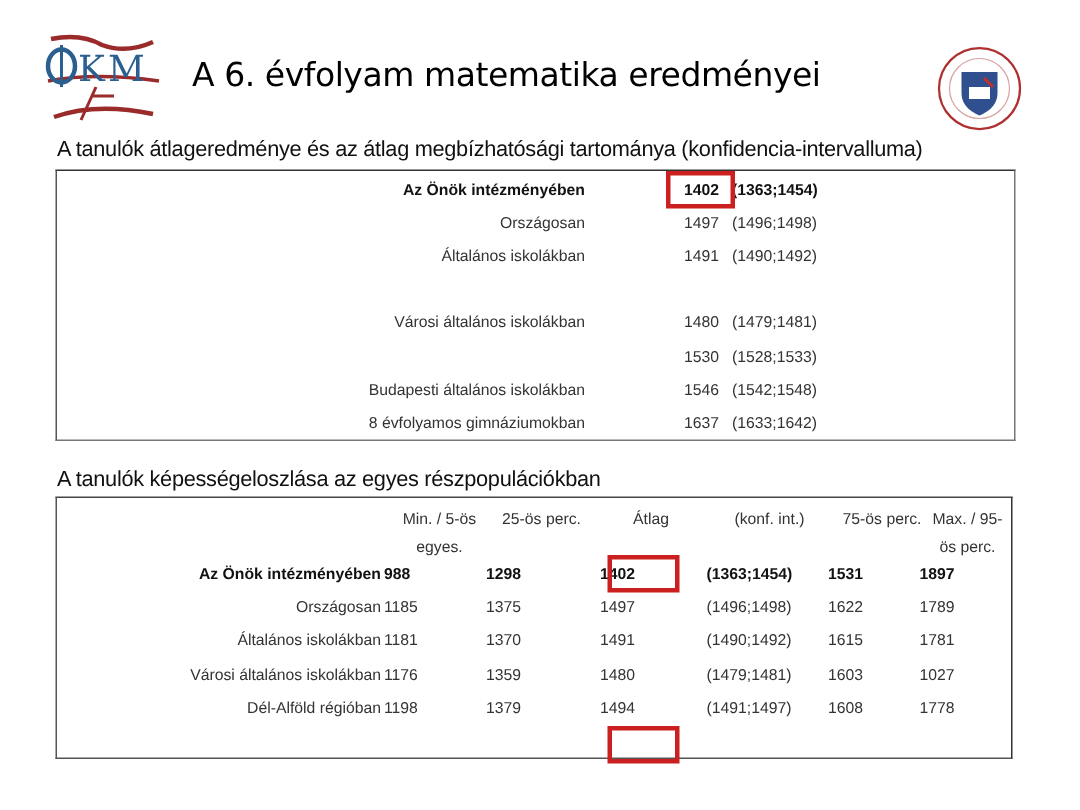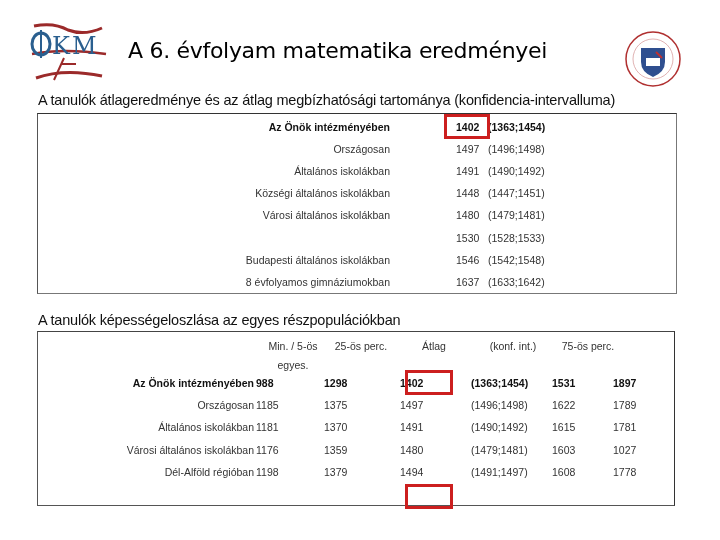--- a/index.html
+++ b/index.html
@@ -88,25 +88,20 @@
   <div class="t1-row" style="top:24px">
     <span class="t1-label">Országosan</span>
     <span class="t1-mean">1497</span>
     <span class="t1-ci">(1496;1498)</span>
   </div>
   <div class="t1-row" style="top:46px">
     <span class="t1-label">Általános iskolákban</span>
     <span class="t1-mean">1491</span>
     <span class="t1-ci">(1490;1492)</span>
   </div>
-  <div class="t1-row" style="top:68px">
-    <span class="t1-label">Községi általános iskolákban</span>
-    <span class="t1-mean">1448</span>
-    <span class="t1-ci">(1447;1451)</span>
-  </div>
   <div class="t1-row" style="top:90px">
     <span class="t1-label">Városi általános iskolákban</span>
     <span class="t1-mean">1480</span>
     <span class="t1-ci">(1479;1481)</span>
   </div>
   <div class="t1-row" style="top:113px">
     <span class="t1-mean">1530</span>
     <span class="t1-ci">(1528;1533)</span>
   </div>
   <div class="t1-row" style="top:135px">
@@ -126,20 +121,24 @@
 
 <div class="table2">
   <div class="t2-head" style="left:220px; width:70px">
     <div>Min. / 5-ös</div>
     <div>egyes.</div>
   </div>
   <div class="t2-head" style="left:283px; width:80px">25-ös perc.</div>
   <div class="t2-head" style="left:366px; width:60px">Átlag</div>
   <div class="t2-head" style="left:435px; width:80px">(konf. int.)</div>
   <div class="t2-head" style="left:510px; width:80px">75-ös perc.</div>
+  <div class="t2-head" style="left:572px; width:70px">
+    <div>Max. / 95-</div>
+    <div>ös perc.</div>
+  </div>
 
   <div class="t2-row bold" style="top:40px">
     <span class="t2-label">Az Önök intézményében</span>
     <span class="t2-cell" style="left:218px">988</span>
     <span class="t2-cell" style="left:286px">1298</span>
     <span class="t2-cell" style="left:362px">1402</span>
     <span class="t2-cell" style="left:433px; width:84px">(1363;1454)</span>
     <span class="t2-cell" style="left:514px">1531</span>
     <span class="t2-cell" style="left:575px">1897</span>
   </div>

